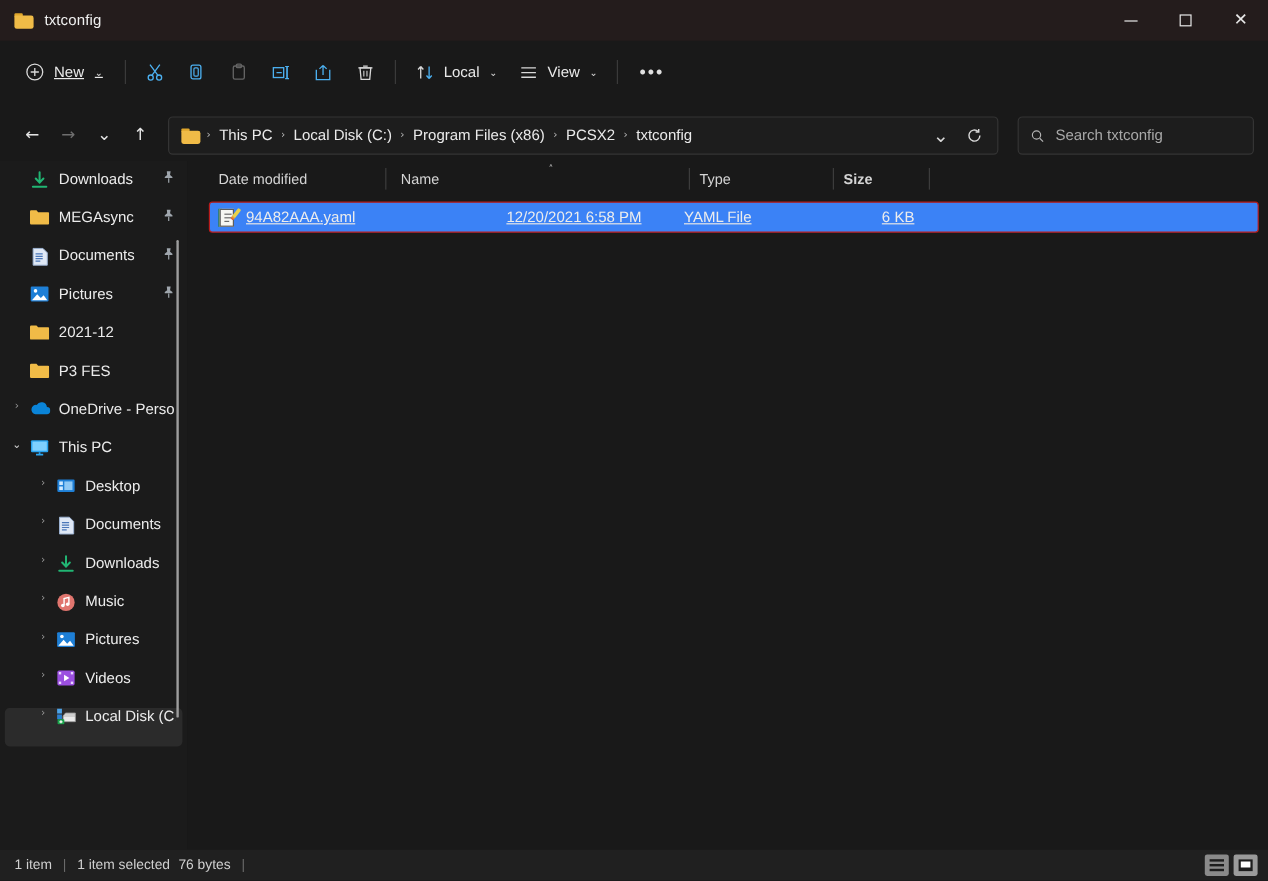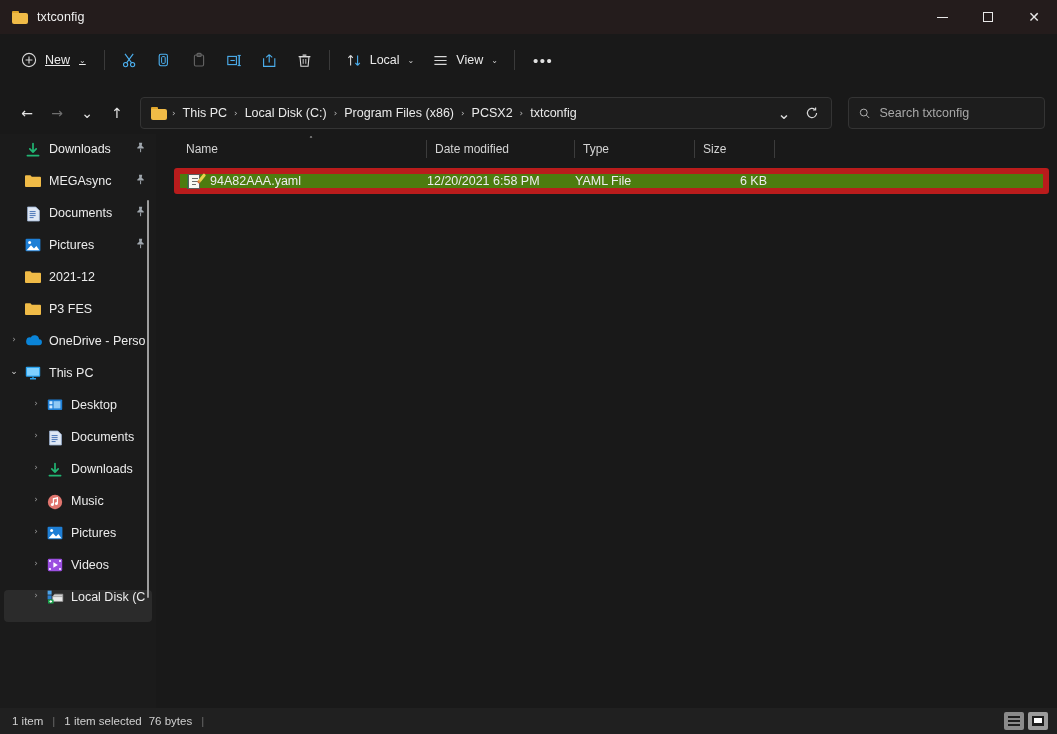--- a/index.html
+++ b/index.html
@@ -124,29 +124,29 @@
   .col {
     position: relative; font-size: 12px; color: #d4d4d4; height: 30px;
     display: flex; align-items: center; padding-left: 8px;
   }
   .col::after {
     content: ""; position: absolute; right: 0; top: 6px; width: 1px; height: 18px; background: #3c3c3c;
   }
   .col-name { width: 253px; padding-left: 12px; }
   .col-date { width: 148px; }
   .col-type { width: 120px; }
-  .col-size { width: 80px; }
+  .col-size { width: 80px; font-weight: bold; }
   .sortmark {
     position: absolute; left: 135px; top: 2px; color: #b9b9b9; font-size: 8px;
     font-family: "DejaVu Sans", sans-serif;
   }
   .filerow {
     position: relative; margin: 4px 8px 0 18px; height: 26px;
     display: flex; align-items: center; border-radius: 3px;
-    background: #4d7c0f; border: 6px solid #b91c1c;
+    background: #3b82f6; border: 1px solid #b91c1c; text-decoration: underline;
   }
   .cell { font-size: 12.5px; color: #ededed; display: flex; align-items: center; }
   .cell-name { width: 247px; padding-left: 7px; gap: 8px; }
   .cell-date { width: 148px; }
   .cell-type { width: 120px; }
   .cell-size { width: 72px; justify-content: flex-end; padding-right: 0; }
 
   
   .yaml-ico { position: relative; width: 15px; height: 15px; flex: 0 0 auto; }
   .yaml-ico .pad { position: absolute; left: 1px; top: 0; width: 12px; height: 15px; background: #f7f7f2; border: 1px solid #5d5d5d; }
@@ -533,26 +533,26 @@
             </svg>
           </span>
           <span class="side-label">Local Disk (C:)</span>
         </div>
       </div>
     <div class="side-scroll"></div>
   </div>
 
   <div class="content">
     <div class="colhead">
+      <div class="col col-date">
+        <span>Date modified</span>
+      </div>
       <div class="col col-name">
         <span>Name</span>
         <span class="sortmark">˄</span>
-      </div>
-      <div class="col col-date">
-        <span>Date modified</span>
       </div>
       <div class="col col-type">
         <span>Type</span>
       </div>
       <div class="col col-size">
         <span>Size</span>
       </div>
     </div>
 
     <div class="filerow">

